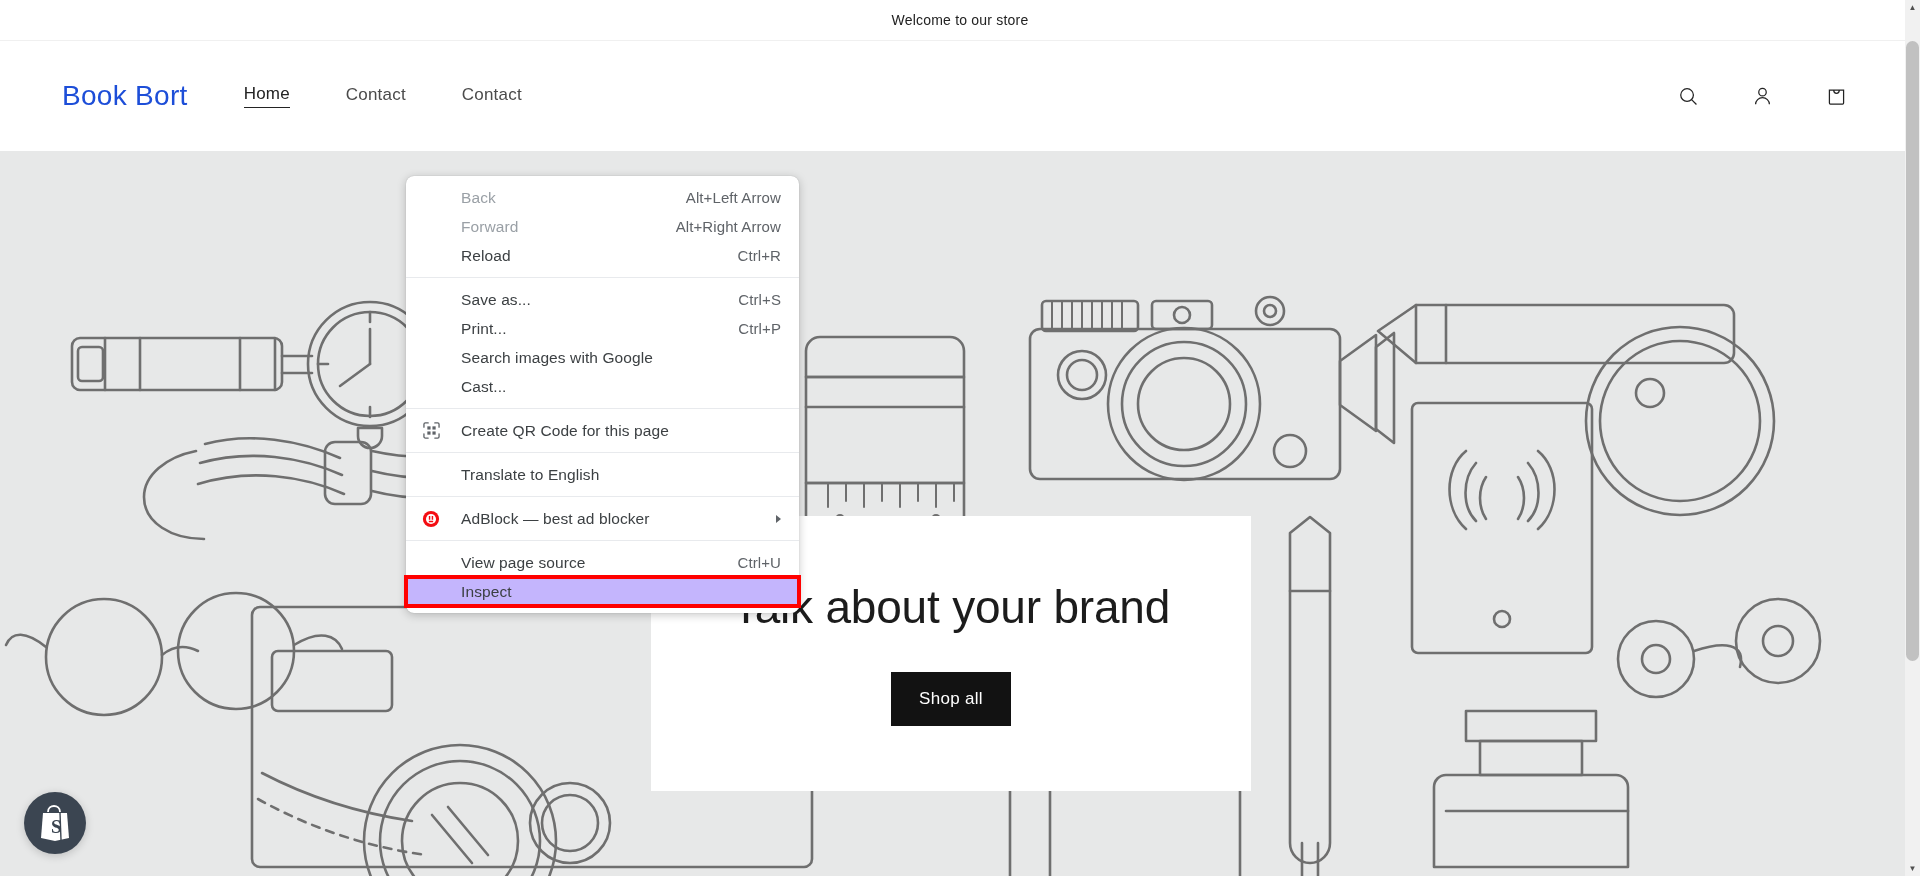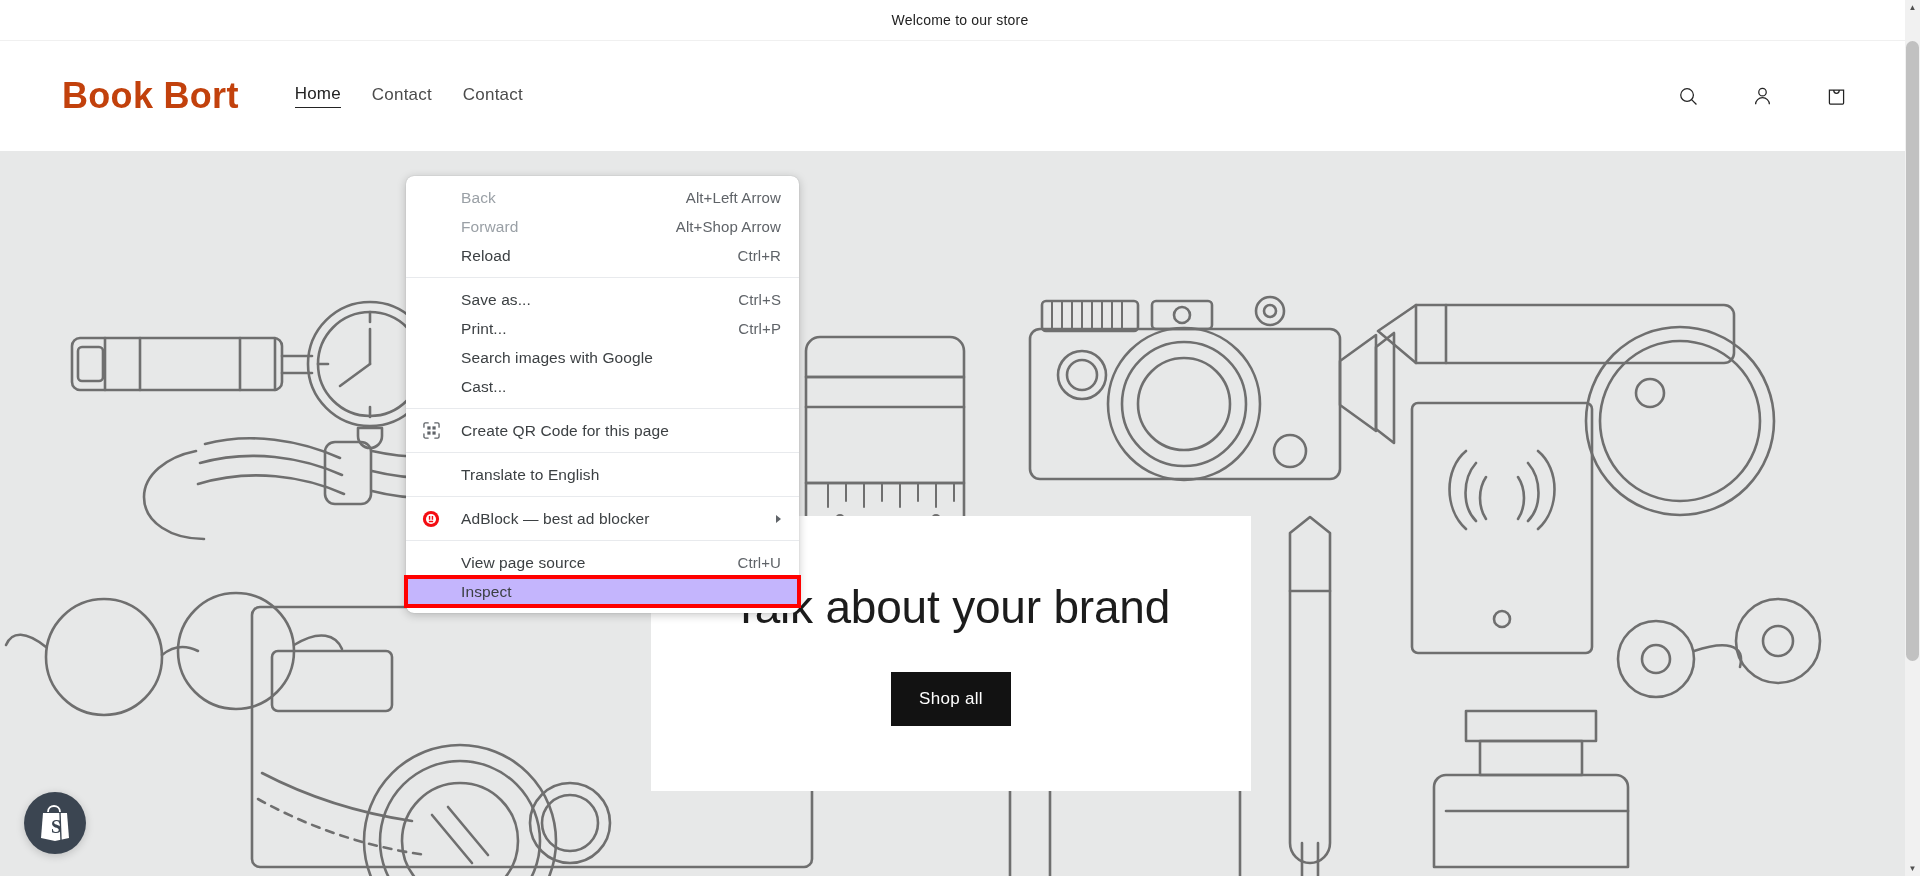--- a/index.html
+++ b/index.html
@@ -30,31 +30,31 @@
   .header {
     height: 110px;
     width: 100%;
     display: flex;
     align-items: center;
     background: #ffffff;
     padding: 0 62px;
     position: relative;
   }
   .logo {
-    font-size: 36px;
-    color: #c2410c;
-    font-weight: 700;
+    font-size: 28px;
+    color: #1d4ed8;
+    font-weight: 400;
     letter-spacing: 0.3px;
     margin-right: 56px;
     white-space: nowrap;
   }
   .nav {
     display: flex;
     align-items: center;
-    gap: 31px;
+    gap: 56px;
   }
   .nav-link {
     font-size: 17px;
     color: #4b4b4b;
     letter-spacing: 0.2px;
     padding-bottom: 3px;
     cursor: pointer;
     white-space: nowrap;
   }
   .nav-link.active {
@@ -451,21 +451,21 @@
 </div>
 
 <div class="context-menu">
 
   <div class="menu-item disabled">
     <span class="label">Back</span>
     <span class="shortcut">Alt+Left Arrow</span>
   </div>
   <div class="menu-item disabled">
     <span class="label">Forward</span>
-    <span class="shortcut">Alt+Shop Arrow</span>
+    <span class="shortcut">Alt+Right Arrow</span>
   </div>
   <div class="menu-item">
     <span class="label">Reload</span>
     <span class="shortcut">Ctrl+R</span>
   </div>
 
   <div class="menu-sep"></div>
 
   <div class="menu-item">
     <span class="label">Save as...</span>

